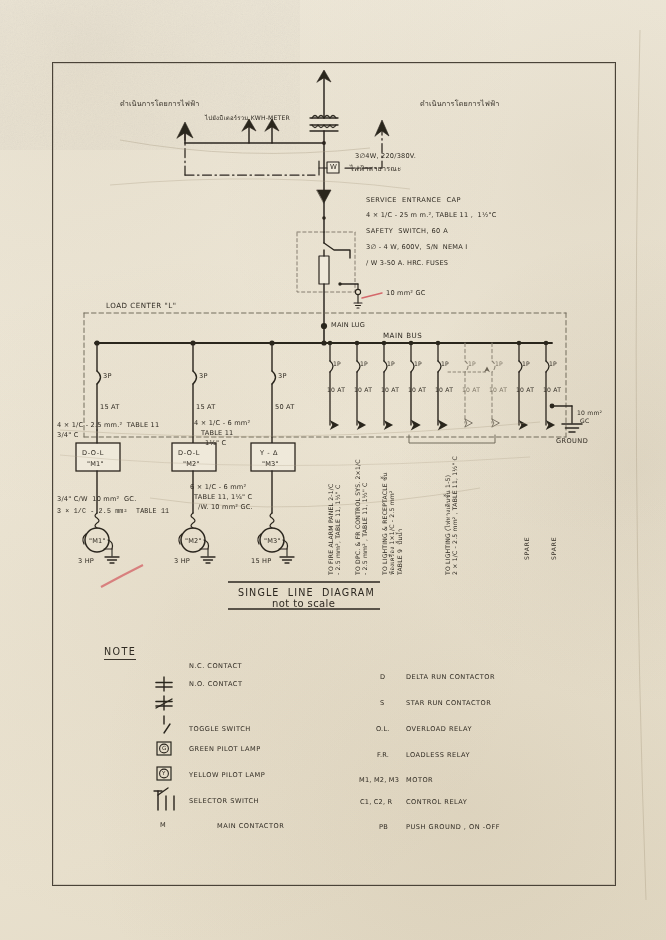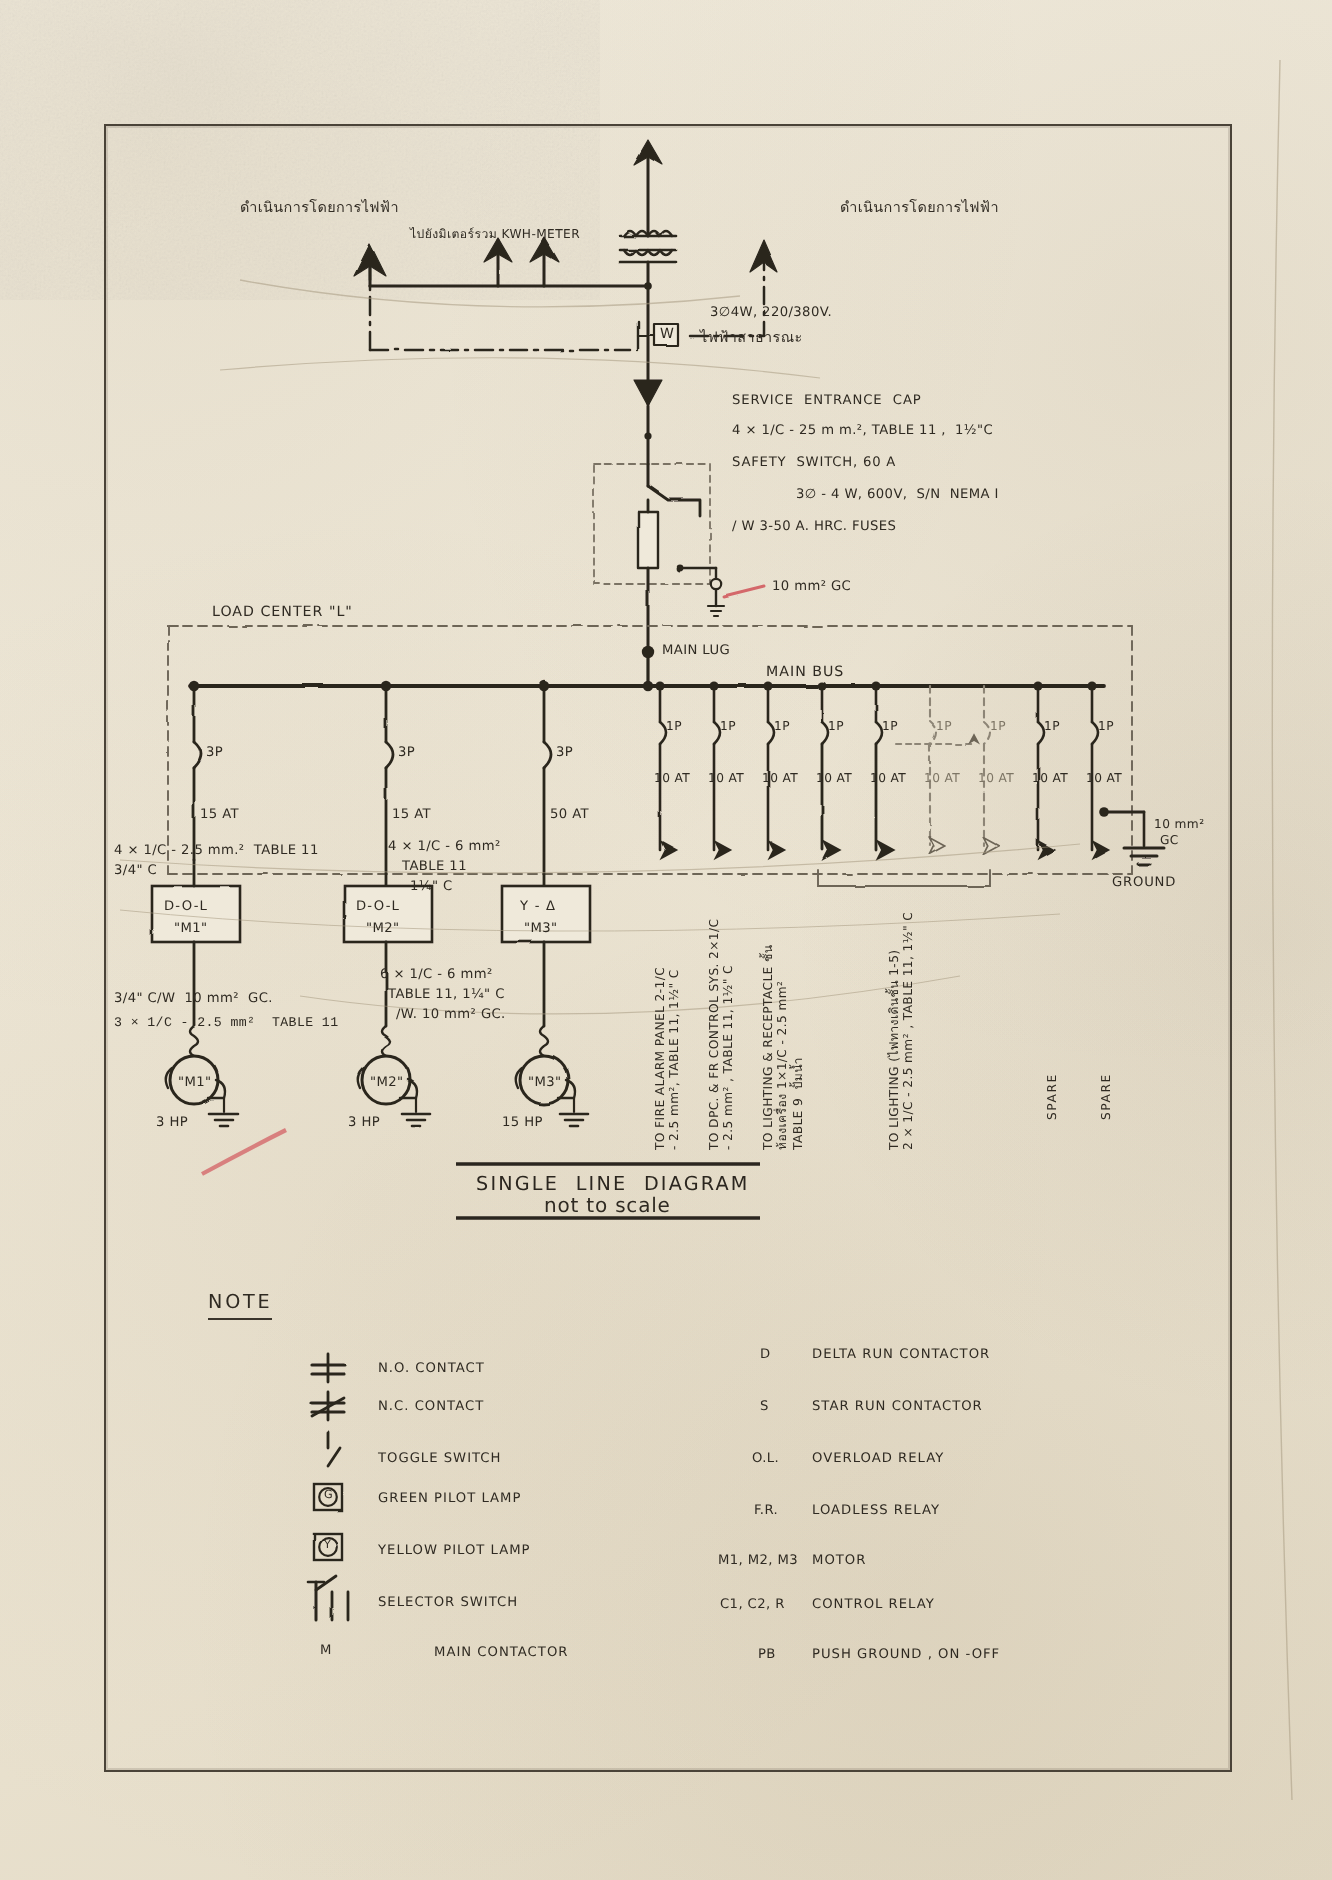--- a/index.html
+++ b/index.html
@@ -325,21 +325,21 @@
 <div class="lbl thai" style="left:120px;top:100px;">ดำเนินการโดยการไฟฟ้า</div>
 <div class="lbl thai" style="left:420px;top:100px;">ดำเนินการโดยการไฟฟ้า</div>
 <div class="lbl sz6" style="left:205px;top:114px;">ไปยังมิเตอร์รวม KWH-METER</div>
 <div class="lbl sz65" style="left:355px;top:152px;">3∅4W, 220/380V.</div>
 <div class="lbl thai" style="left:350px;top:165px;">ไฟฟ้าสาธารณะ</div>
 <div class="lbl sz65" style="left:330px;top:163px;font-size:7px;">W</div>
 
 <div class="lbl sz65" style="left:366px;top:196px;letter-spacing:.45px;">SERVICE  ENTRANCE  CAP</div>
 <div class="lbl sz65" style="left:366px;top:211px;">4 × 1/C - 25 m m.², TABLE 11 ,  1½"C</div>
 <div class="lbl sz65" style="left:366px;top:227px;letter-spacing:.4px;">SAFETY  SWITCH, 60 A</div>
-<div class="lbl sz65" style="left:366px;top:243px;margin-left:32px;">3∅ - 4 W, 600V,  S/N  NEMA I</div>
+<div class="lbl sz65" style="left:366px;top:243px;">3∅ - 4 W, 600V,  S/N  NEMA I</div>
 <div class="lbl sz65" style="left:366px;top:259px;">/ W 3-50 A. HRC. FUSES</div>
 <div class="lbl sz65" style="left:386px;top:289px;">10 mm² GC</div>
 <div class="lbl sz65" style="left:331px;top:321px;">MAIN LUG</div>
 
 <div class="lbl sz7" style="left:106px;top:302px;letter-spacing:.5px;">LOAD CENTER "L"</div>
 <div class="lbl sz7" style="left:383px;top:332px;letter-spacing:.5px;text-align:right;">MAIN BUS</div>
 
 <div class="lbl sz65" style="left:103px;top:372px;">3P</div>
 <div class="lbl sz65" style="left:100px;top:403px;">15 AT</div>
 <div class="lbl sz65" style="left:57px;top:421px;">4 × 1/C - 2.5 mm.²  TABLE 11</div>
@@ -405,21 +405,21 @@
 <div class="lbl sz6" style="left:577px;top:409px;">10 mm²</div>
 <div class="lbl sz6" style="left:580px;top:417px;">GC</div>
 <div class="lbl sz65" style="left:556px;top:437px;letter-spacing:.4px;">GROUND</div>
 
 <div class="lbl ttl" style="left:238px;top:587px;">SINGLE  LINE  DIAGRAM</div>
 <div class="lbl sub" style="left:272px;top:598px;">not to scale</div>
 
 <div class="lbl note-h" style="left:104px;top:646px;">NOTE</div>
 
 <div class="lbl sz65" style="left:189px;top:680px;letter-spacing:.5px;">N.O. CONTACT</div>
-<div class="lbl sz65" style="left:189px;top:699px;letter-spacing:.5px;">N.C. CONTACT</div>
+<div class="lbl sz65" style="left:189px;top:662px;letter-spacing:.5px;">N.C. CONTACT</div>
 <div class="lbl sz65" style="left:189px;top:725px;letter-spacing:.5px;">TOGGLE SWITCH</div>
 <div class="lbl sz65" style="left:189px;top:745px;letter-spacing:.5px;">GREEN PILOT LAMP</div>
 <div class="lbl sz65" style="left:189px;top:771px;letter-spacing:.5px;">YELLOW PILOT LAMP</div>
 <div class="lbl sz65" style="left:189px;top:797px;letter-spacing:.5px;">SELECTOR SWITCH</div>
 <div class="lbl sz65" style="left:189px;top:822px;letter-spacing:.5px;padding-left:28px;">MAIN CONTACTOR</div>
 <div class="lbl sz65" style="left:162px;top:745px;font-size:5.6px;">G</div>
 <div class="lbl sz65" style="left:162px;top:770px;font-size:5.6px;">Y</div>
 <div class="lbl sz65" style="left:160px;top:821px;">M</div>
 
 <div class="lbl sz65" style="left:380px;top:673px;">D</div>

